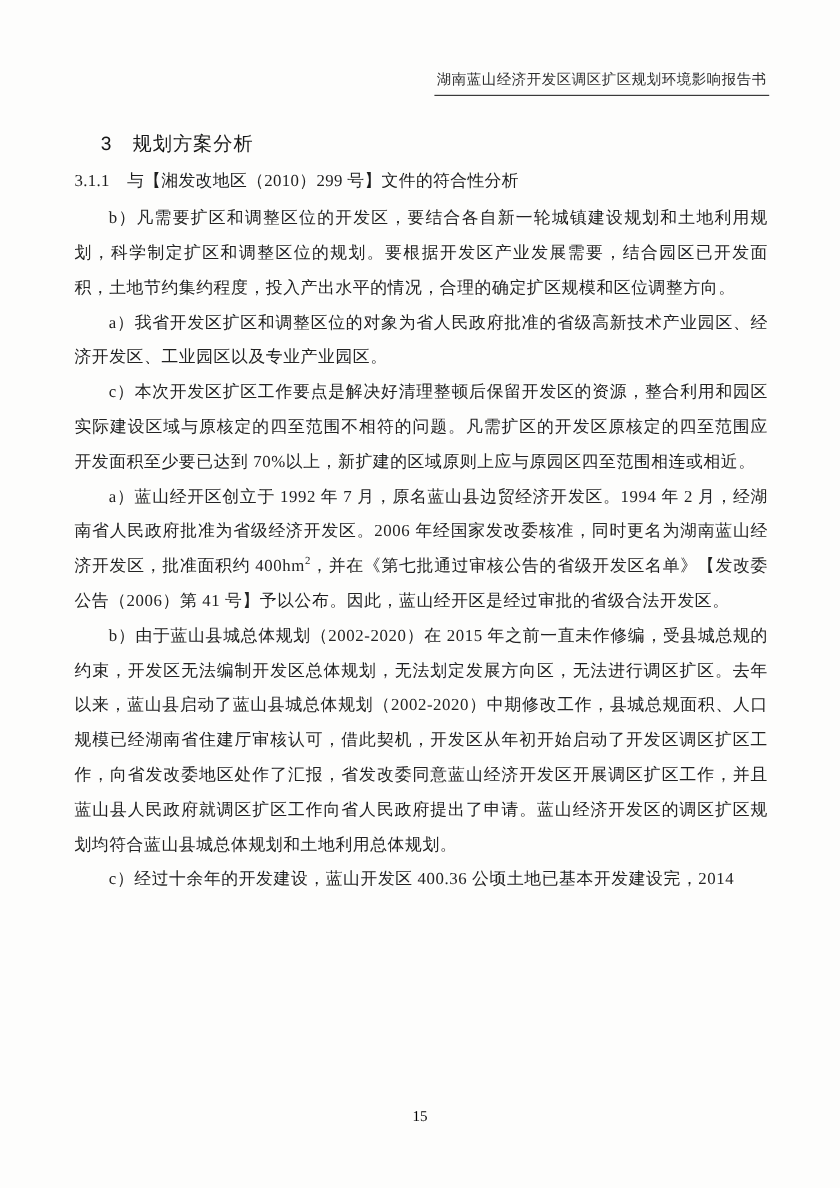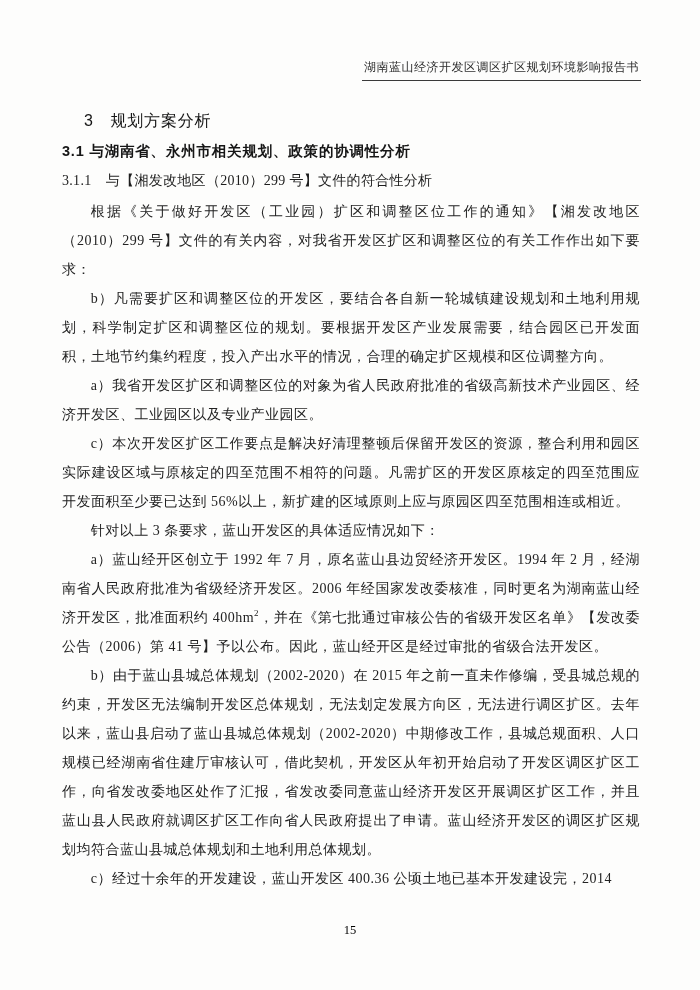--- a/index.html
+++ b/index.html
@@ -81,28 +81,25 @@
 <body>
 
 <div class="page">
 
   <div class="running-header">
     <span class="header-text">湖南蓝山经济开发区调区扩区规划环境影响报告书</span>
   </div>
 
   <main class="content">
     <h1>3　规划方案分析</h1>
-    <h2>3.1 与湖南省、永州市相关规划、政策的协调性分析</h2>
     <h3>3.1.1　与【湘发改地区（2010）299 号】文件的符合性分析</h3>
     <div id="paragraphs">
-        <p>根据《关于做好开发区（工业园）扩区和调整区位工作的通知》【湘发改地区（2010）299 号】文件的有关内容，对我省开发区扩区和调整区位的有关工作作出如下要求：</p>
         <p>b）凡需要扩区和调整区位的开发区，要结合各自新一轮城镇建设规划和土地利用规划，科学制定扩区和调整区位的规划。要根据开发区产业发展需要，结合园区已开发面积，土地节约集约程度，投入产出水平的情况，合理的确定扩区规模和区位调整方向。</p>
         <p>a）我省开发区扩区和调整区位的对象为省人民政府批准的省级高新技术产业园区、经济开发区、工业园区以及专业产业园区。</p>
-        <p>c）本次开发区扩区工作要点是解决好清理整顿后保留开发区的资源，整合利用和园区实际建设区域与原核定的四至范围不相符的问题。凡需扩区的开发区原核定的四至范围应开发面积至少要已达到 56%以上，新扩建的区域原则上应与原园区四至范围相连或相近。</p>
-        <p>针对以上 3 条要求，蓝山开发区的具体适应情况如下：</p>
+        <p>c）本次开发区扩区工作要点是解决好清理整顿后保留开发区的资源，整合利用和园区实际建设区域与原核定的四至范围不相符的问题。凡需扩区的开发区原核定的四至范围应开发面积至少要已达到 70%以上，新扩建的区域原则上应与原园区四至范围相连或相近。</p>
         <p>a）蓝山经开区创立于 1992 年 7 月，原名蓝山县边贸经济开发区。1994 年 2 月，经湖南省人民政府批准为省级经济开发区。2006 年经国家发改委核准，同时更名为湖南蓝山经济开发区，批准面积约 400hm<sup>2</sup>，并在《第七批通过审核公告的省级开发区名单》【发改委公告（2006）第 41 号】予以公布。因此，蓝山经开区是经过审批的省级合法开发区。</p>
         <p>b）由于蓝山县城总体规划（2002-2020）在 2015 年之前一直未作修编，受县城总规的约束，开发区无法编制开发区总体规划，无法划定发展方向区，无法进行调区扩区。去年以来，蓝山县启动了蓝山县城总体规划（2002-2020）中期修改工作，县城总规面积、人口规模已经湖南省住建厅审核认可，借此契机，开发区从年初开始启动了开发区调区扩区工作，向省发改委地区处作了汇报，省发改委同意蓝山经济开发区开展调区扩区工作，并且蓝山县人民政府就调区扩区工作向省人民政府提出了申请。蓝山经济开发区的调区扩区规划均符合蓝山县城总体规划和土地利用总体规划。</p>
         <p>c）经过十余年的开发建设，蓝山开发区 400.36 公顷土地已基本开发建设完，2014</p>
       </div>
   </main>
 
   <div class="page-footer">
     <span>15</span>
   </div>
 

